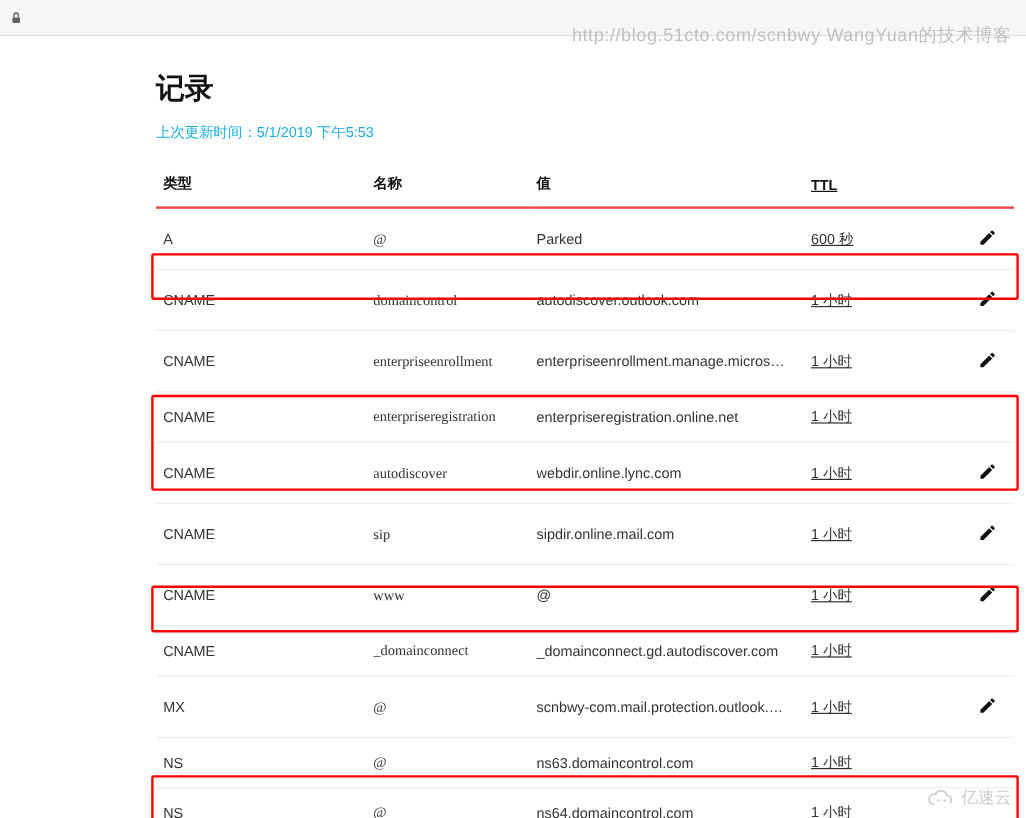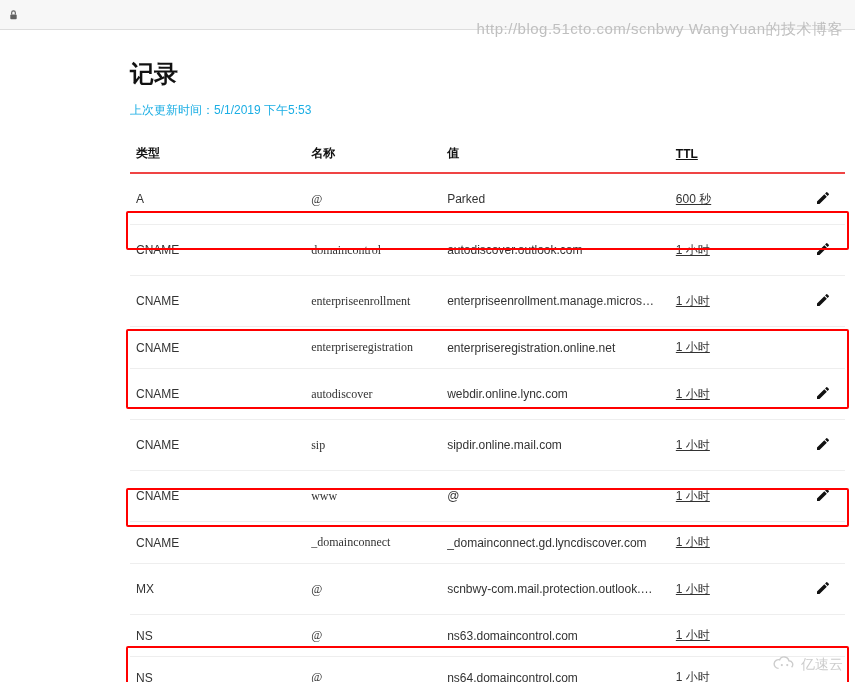--- a/index.html
+++ b/index.html
@@ -14,21 +14,21 @@
     .table thead th { text-align: left; font-weight: 600; font-size: 12px; padding: 10px 6px; border-bottom: 2px solid #ef4444; color: #111; }
     .col-type { width: 170px; }
     .col-name { width: 132px; font-family: Liberation Serif, serif; }
     .col-value { width: 220px; }
     .col-ttl { width: 130px; text-decoration: underline; }
     .col-act { width: 40px; }
     .table tbody td { padding: 12px 6px; border-bottom: 1px solid #eee; color: #333; font-size: 12px; vertical-align: middle; }
     .ellipsis { white-space: nowrap; overflow: hidden; text-overflow: ellipsis; max-width: 210px; }
     .edit-btn { width: 26px; height: 26px; display: inline-flex; align-items: center; justify-content: center; cursor: pointer; border: none; background: transparent; }
     .highlight-group { position: absolute; border: 2px solid #ff0000; border-radius: 2px; pointer-events: none; }
-    .footer-logo { position: absolute; bottom: 8px; right: 12px; color: #ccc; font-size: 14px; display: flex; align-items: flex-start; gap: 4px; }
+    .footer-logo { position: absolute; bottom: 8px; right: 12px; color: #ccc; font-size: 14px; display: flex; align-items: flex-end; gap: 4px; }
     .cloud-icon { width: 26px; height: 16px; }
     .table-wrap { position: relative; }
   </style>
 </head>
 <body>
 
 <div class="address-bar">
   <span class="lock-wrap">
     <svg width="11" height="12" viewBox="0 0 24 24" fill="none" stroke="currentColor" stroke-width="2.5">
         <rect x="5" y="11" width="14" height="10" rx="2" fill="currentColor" stroke="none"></rect>
@@ -171,21 +171,21 @@
                   </svg></span>
               </button>
     </td>
           </tr>
           <tr>
     <td class="col-type">CNAME</td>
     <td class="col-name">
               <div class="ellipsis">_domainconnect</div>
             </td>
     <td class="col-value">
-              <div class="ellipsis">_domainconnect.gd.lyncdiscover.com</div>
+              <div class="ellipsis">_domainconnect.gd.autodiscover.com</div>
             </td>
     <td class="col-ttl">1 小时</td>
     <td class="col-act">
       
     </td>
           </tr>
           <tr>
     <td class="col-type">MX</td>
     <td class="col-name">
               <div class="ellipsis">@</div>

